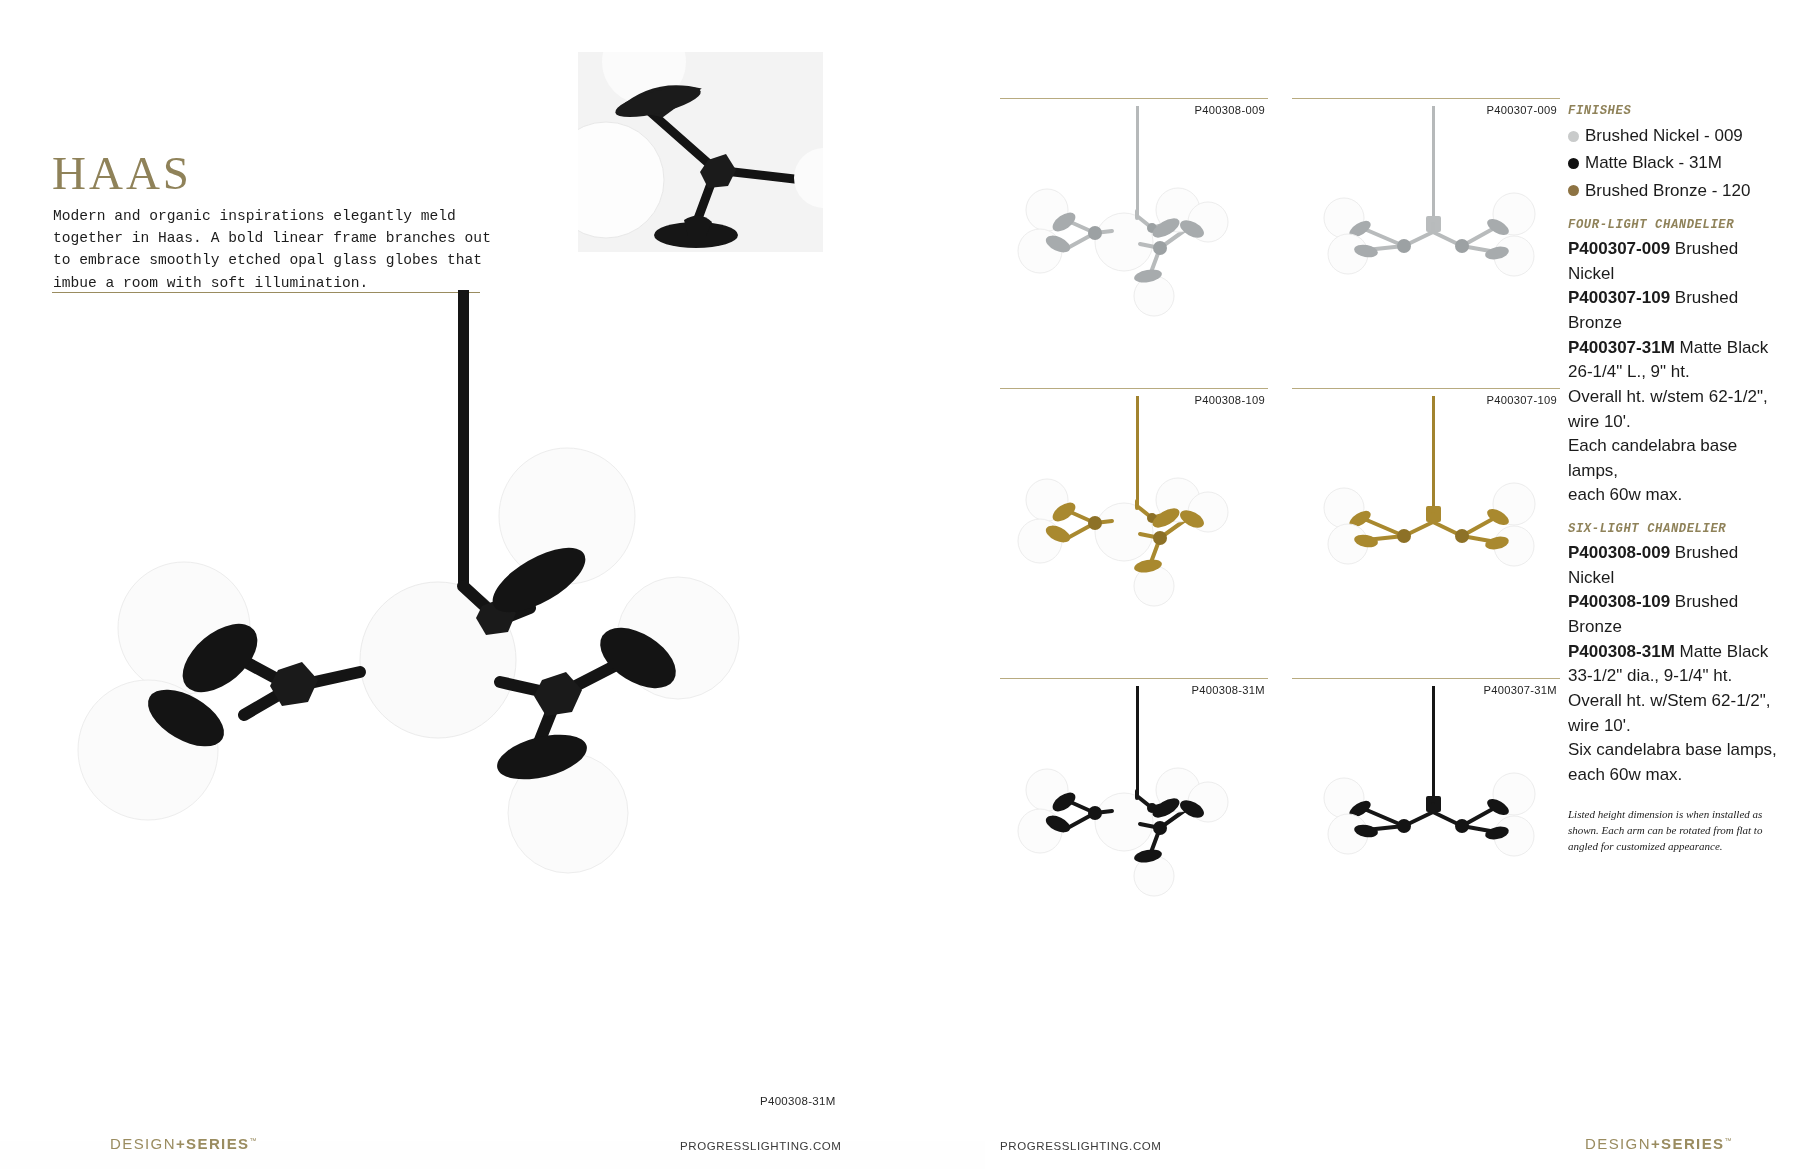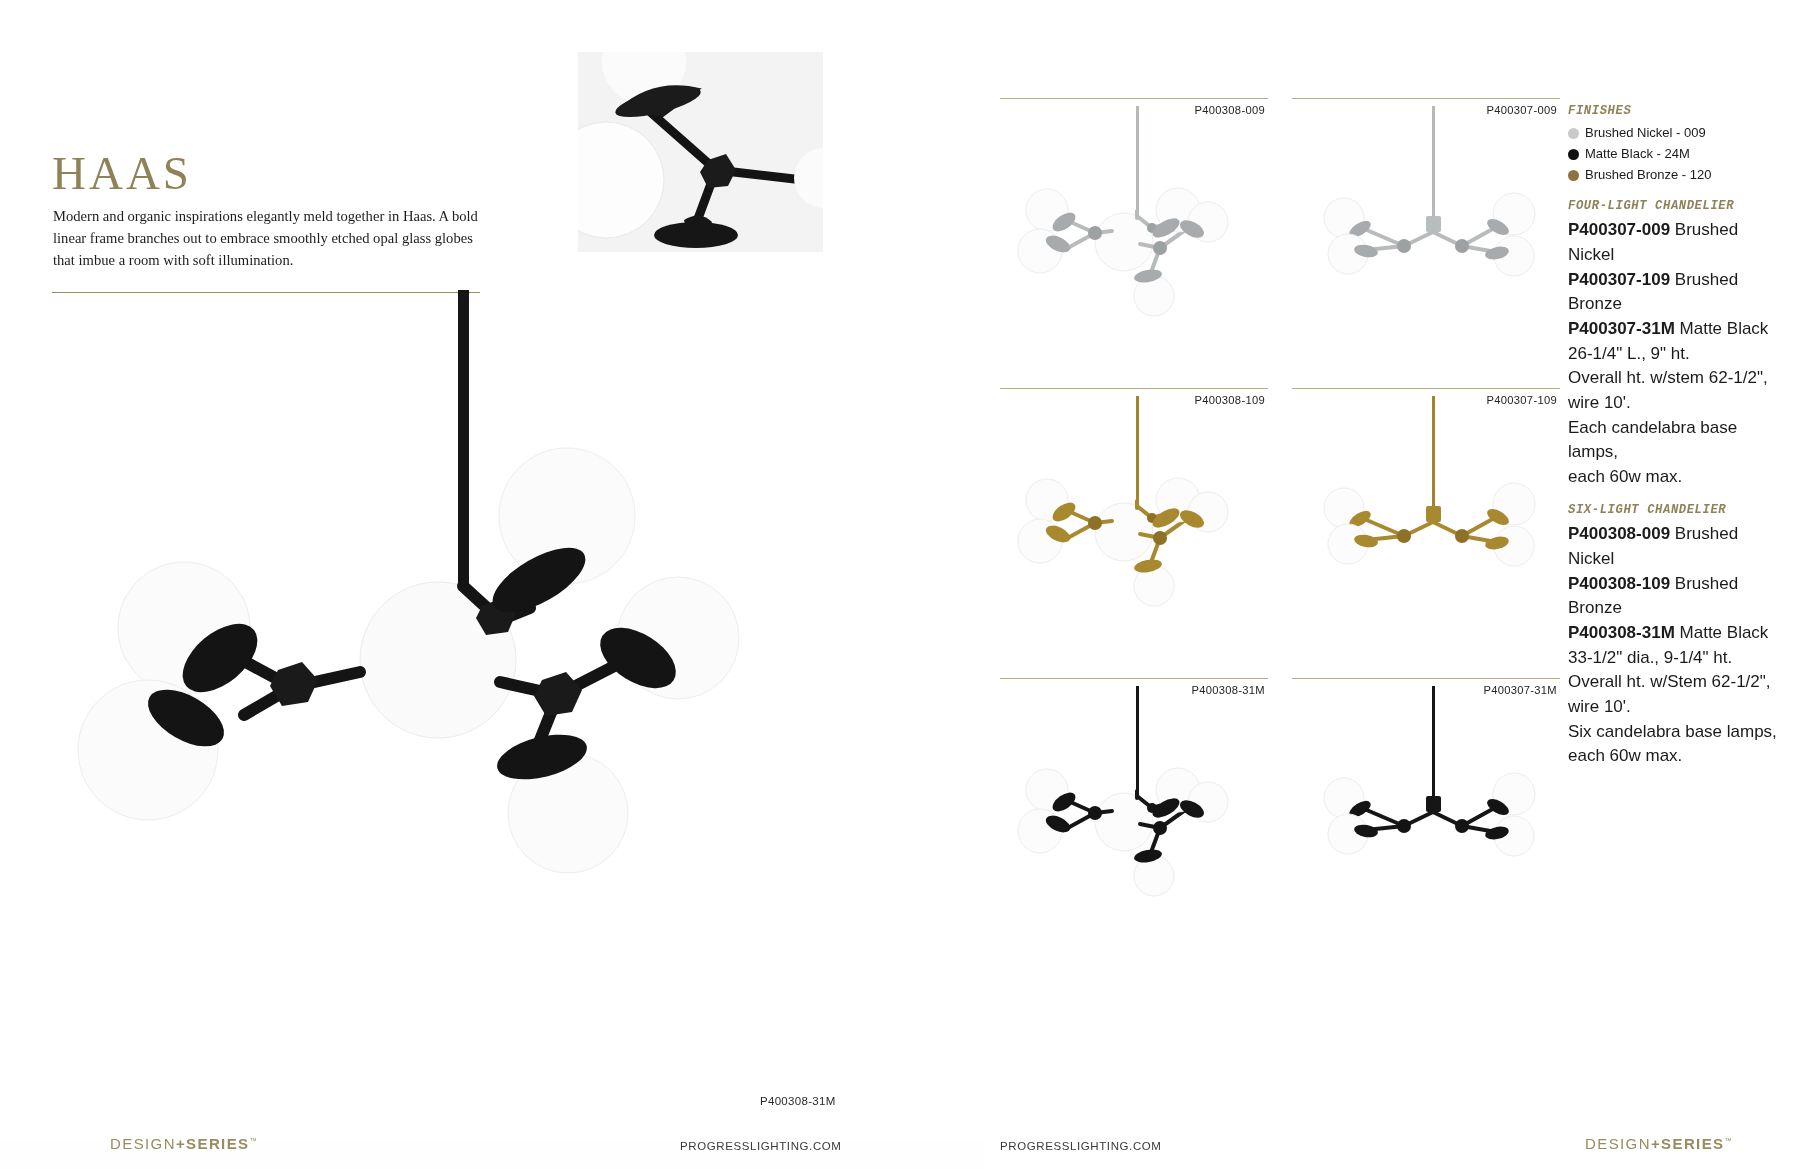--- a/index.html
+++ b/index.html
@@ -25,21 +25,21 @@
     position: absolute; left: 52px; top: 146px;
     font-family: "Liberation Serif", serif;
     font-size: 47px;
     letter-spacing: 3px;
     color: #8f8259;
     font-weight: normal;
   }
   .brand-desc {
     position: absolute; left: 53px; top: 205px;
     width: 440px;
-    font-family: Liberation Serif, serif;
+    font-family: Liberation Mono, monospace;
     font-size: 14.6px;
     line-height: 1.52;
     color: #1c1c1c;
   }
   .gold-rule {
     position: absolute; left: 52px; top: 292px;
     width: 428px; height: 1px;
     background: #9a8c60;
   }
   .inset-photo {
@@ -127,21 +127,21 @@
     font-family: Liberation Mono, monospace;
     font-style: italic;
     font-weight: bold;
     font-size: 12.2px;
     letter-spacing: 0.6px;
     color: #8f8259;
     margin-bottom: 5px;
   }
   .fin-row {
     display: flex; align-items: center;
-    font-size: 13px;
+    font-size: 17px;
     line-height: 1.55;
     margin-bottom: 1px;
   }
   .dot {
     width: 11px; height: 11px;
     border-radius: 50%;
     margin-right: 6px;
     flex: 0 0 auto;
     display: inline-block;
   }
@@ -439,21 +439,21 @@
 
   <div class="spec">
 
     <h3>FINISHES</h3>
     <div class="fin-row">
       <span class="dot" style="background:#c9cbcb"></span>
       <span>Brushed Nickel - 009</span>
     </div>
     <div class="fin-row">
       <span class="dot" style="background:#111111"></span>
-      <span>Matte Black - 24M</span>
+      <span>Matte Black - 31M</span>
     </div>
     <div class="fin-row">
       <span class="dot" style="background:#8d7343"></span>
       <span>Brushed Bronze - 120</span>
     </div>
 
     <div class="spec-block">
       <h3>FOUR-LIGHT CHANDELIER</h3>
       <div class="line">
         <b>P400307-009</b>
@@ -486,20 +486,21 @@
       <div class="line">
         <b>P400308-31M</b>
         <span>Matte Black</span>
       </div>
       <div class="line">33-1/2" dia., 9-1/4" ht.</div>
       <div class="line">Overall ht. w/Stem 62-1/2", wire 10'.</div>
       <div class="line">Six candelabra base lamps,</div>
       <div class="line">each 60w max.</div>
     </div>
 
+    <div class="spec-note">Listed height dimension is when installed as shown. Each arm can be rotated from flat to angled for customized appearance.</div>
   </div>
 
   <div class="footer-site-right">PROGRESSLIGHTING.COM</div>
   <div class="footer-right-logo">
     <span class="ds-logo">
       <span>DESIGN</span><span class="bold">+SERIES</span><span class="tm">™</span>
     </span>
   </div>
 
 </div>

